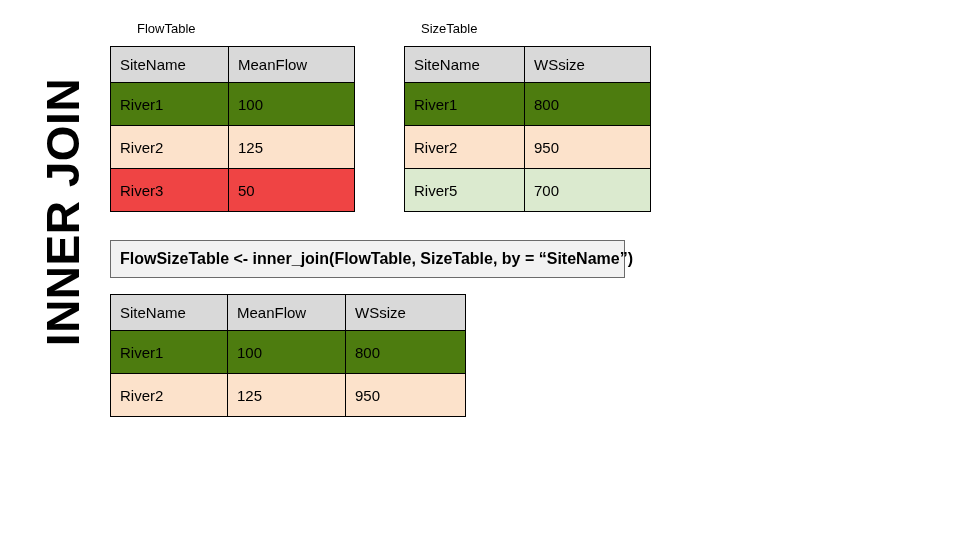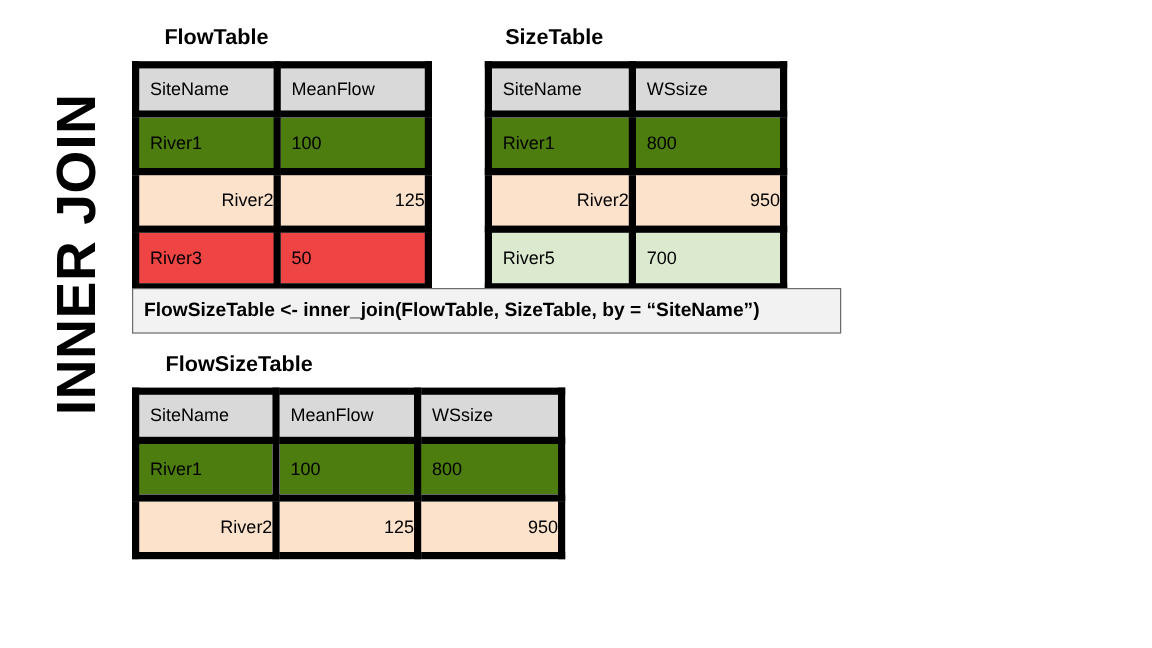--- a/index.html
+++ b/index.html
@@ -35,61 +35,61 @@
     letter-spacing: 0.5px;
     white-space: nowrap;
     line-height: 1;
   }
 
   
   .table-block {
     position: absolute;
   }
   .table-title {
-    font-size: 18px;
-    font-weight: bold;
+    font-size: 13px;
+    font-weight: normal;
     line-height: 1;
     margin-bottom: 11px;
     white-space: nowrap;
   }
   table.data-table {
     border-collapse: collapse;
     table-layout: fixed;
     background: #ffffff;
   }
   table.data-table td {
-    border: 6px solid #000000;
+    border: 1px solid #000000;
     font-size: 15px;
     font-weight: normal;
     color: #000000;
     padding: 0 0 0 9px;
     vertical-align: middle;
     overflow: hidden;
     white-space: nowrap;
   }
   table.data-table tr.header-row td {
     background: #d9d9d9;
     height: 35px;
   }
   table.data-table tr.data-row td {
     height: 42px;
   }
 
   
   .fill-pink   td { background: #4d7c0f; }
-  .fill-peach  td { background: #fce2cb; text-align: right; }
+  .fill-peach  td { background: #fce2cb; }
   .fill-blue   td { background: #ef4444; }
   .fill-green  td { background: #dbeacf; }
 
   
   .formula-box {
     position: absolute;
     left: 110px;
     top: 240px;
-    width: 591px;
+    width: 515px;
     height: 38px;
     box-sizing: border-box;
     background: #f2f2f2;
     border: 1px solid #6b6b6b;
     display: flex;
     align-items: center;
     padding-left: 9px;
   }
   .formula-text {
     font-size: 16px;
@@ -157,21 +157,20 @@
         </tr>
       </tbody>
   </table>
 </div>
 
 <div class="formula-box">
   <span class="formula-text">FlowSizeTable &lt;- inner_join(FlowTable, SizeTable, by = “SiteName”)</span>
 </div>
 
 <div class="table-block" id="block-flow-size-table" style="left:110px; top:294px;">
-  <div class="table-title" style="margin-left:28px;">FlowSizeTable</div>
   <table class="data-table">
     <colgroup>
         <col style="width:117px">
         <col style="width:118px">
         <col style="width:120px">
       </colgroup>
     <tbody>
         <tr class="header-row">
           <td>SiteName</td>
           <td>MeanFlow</td>

